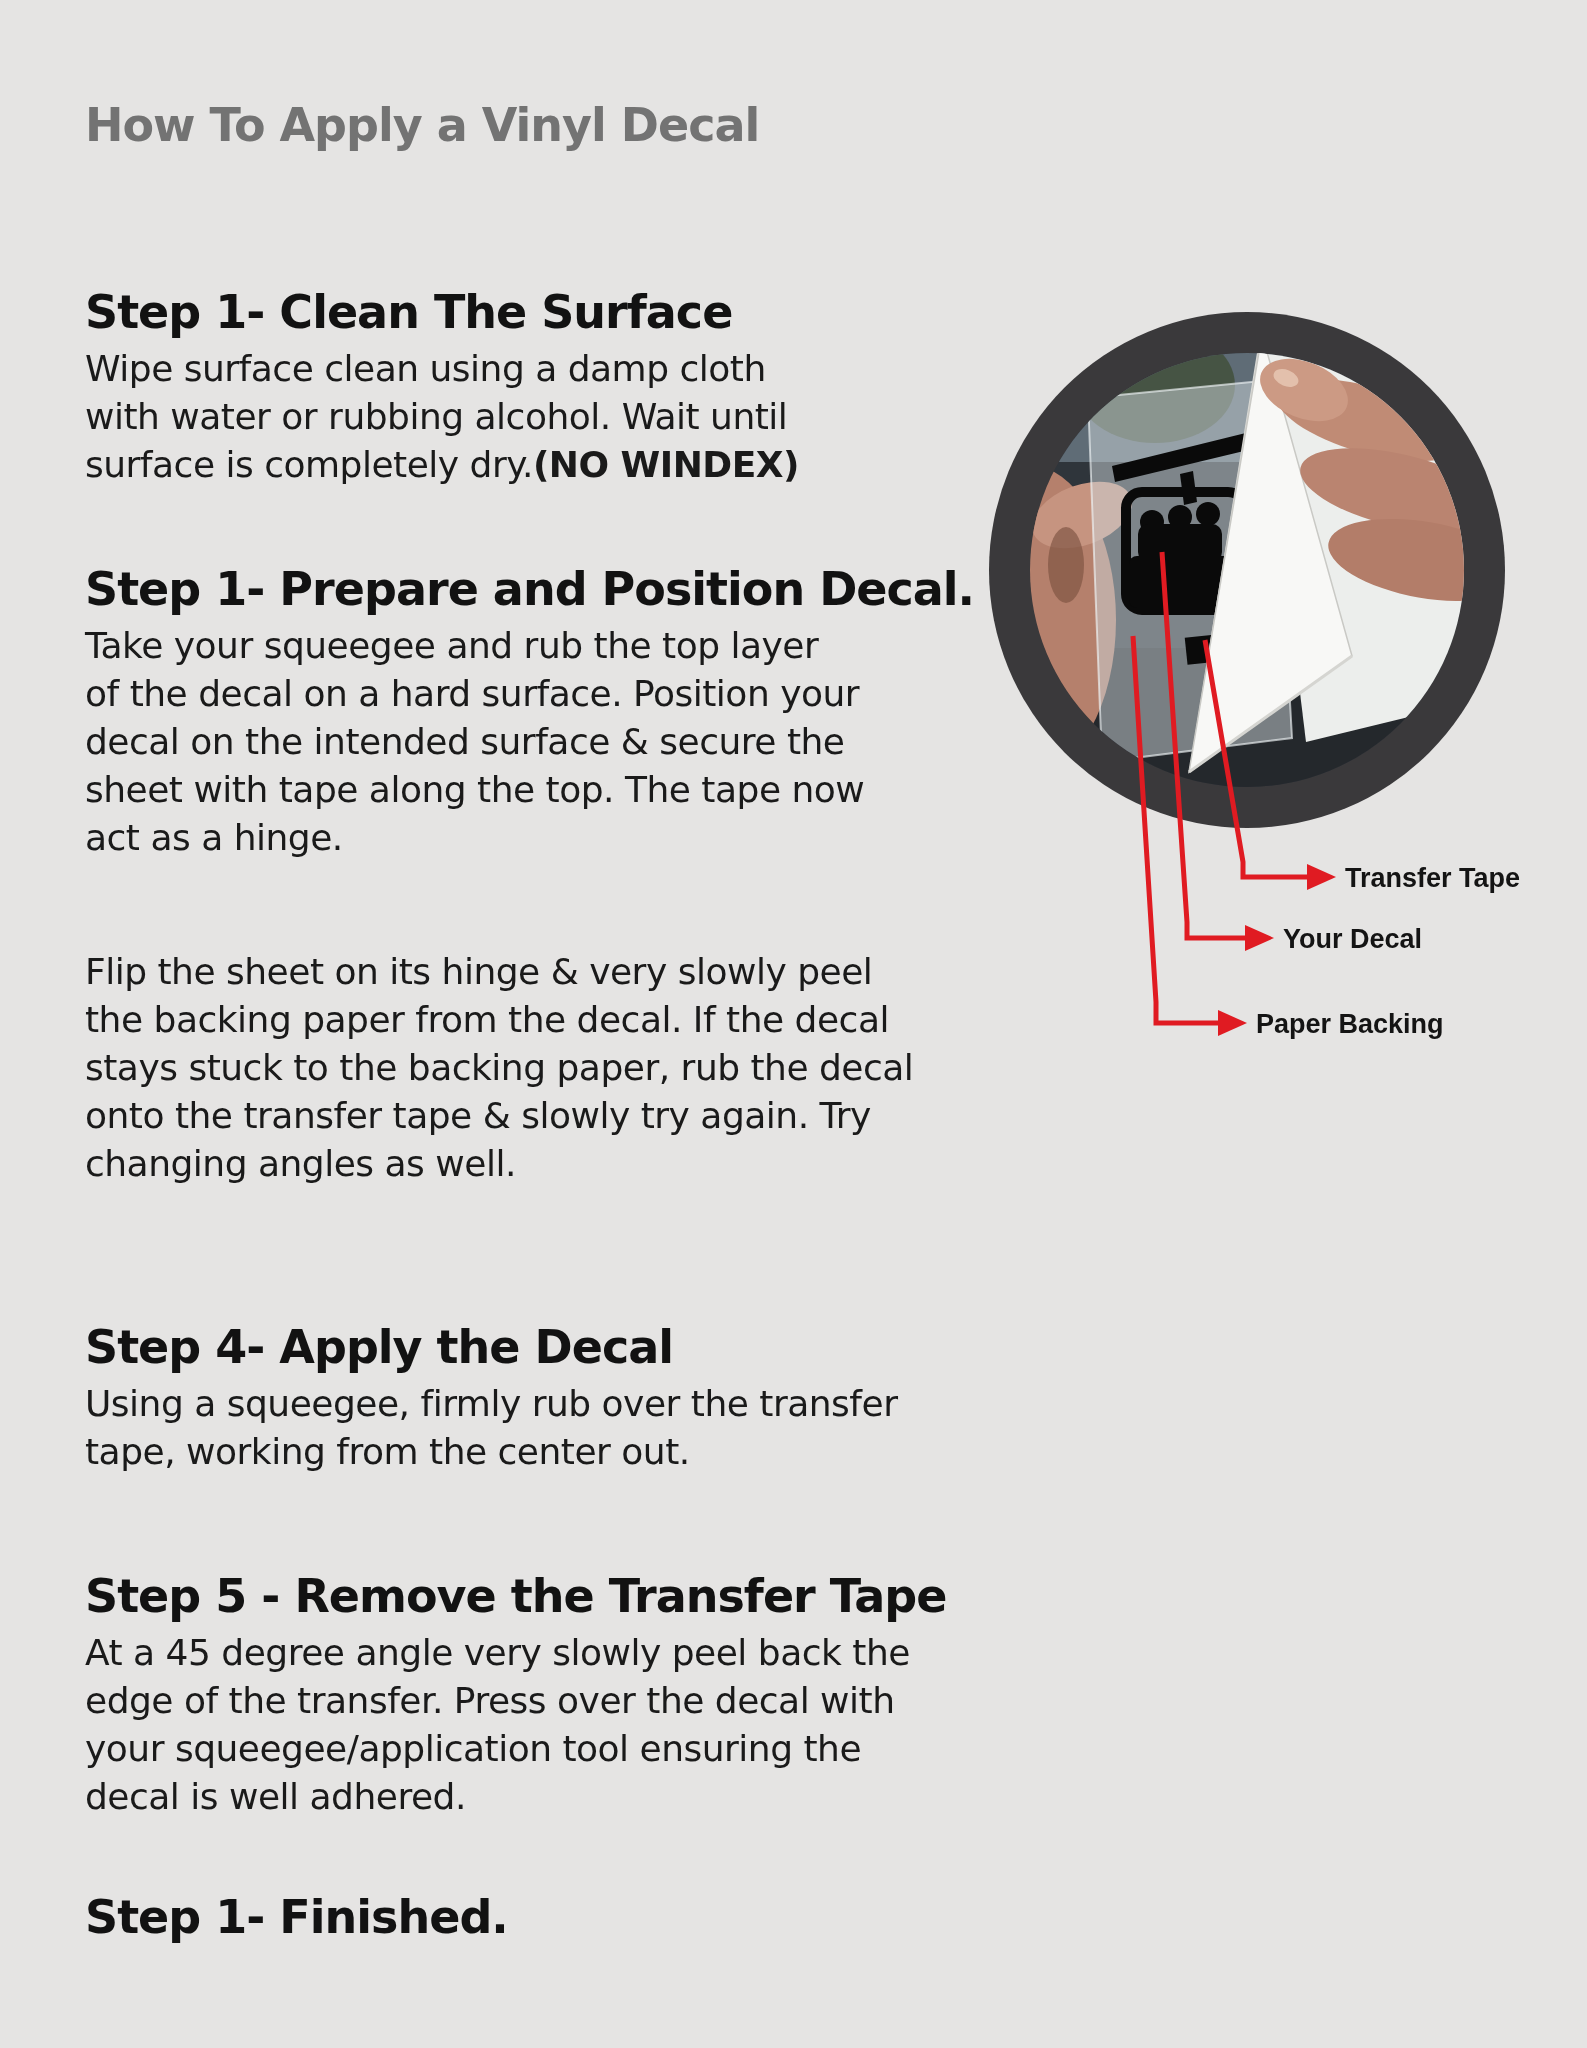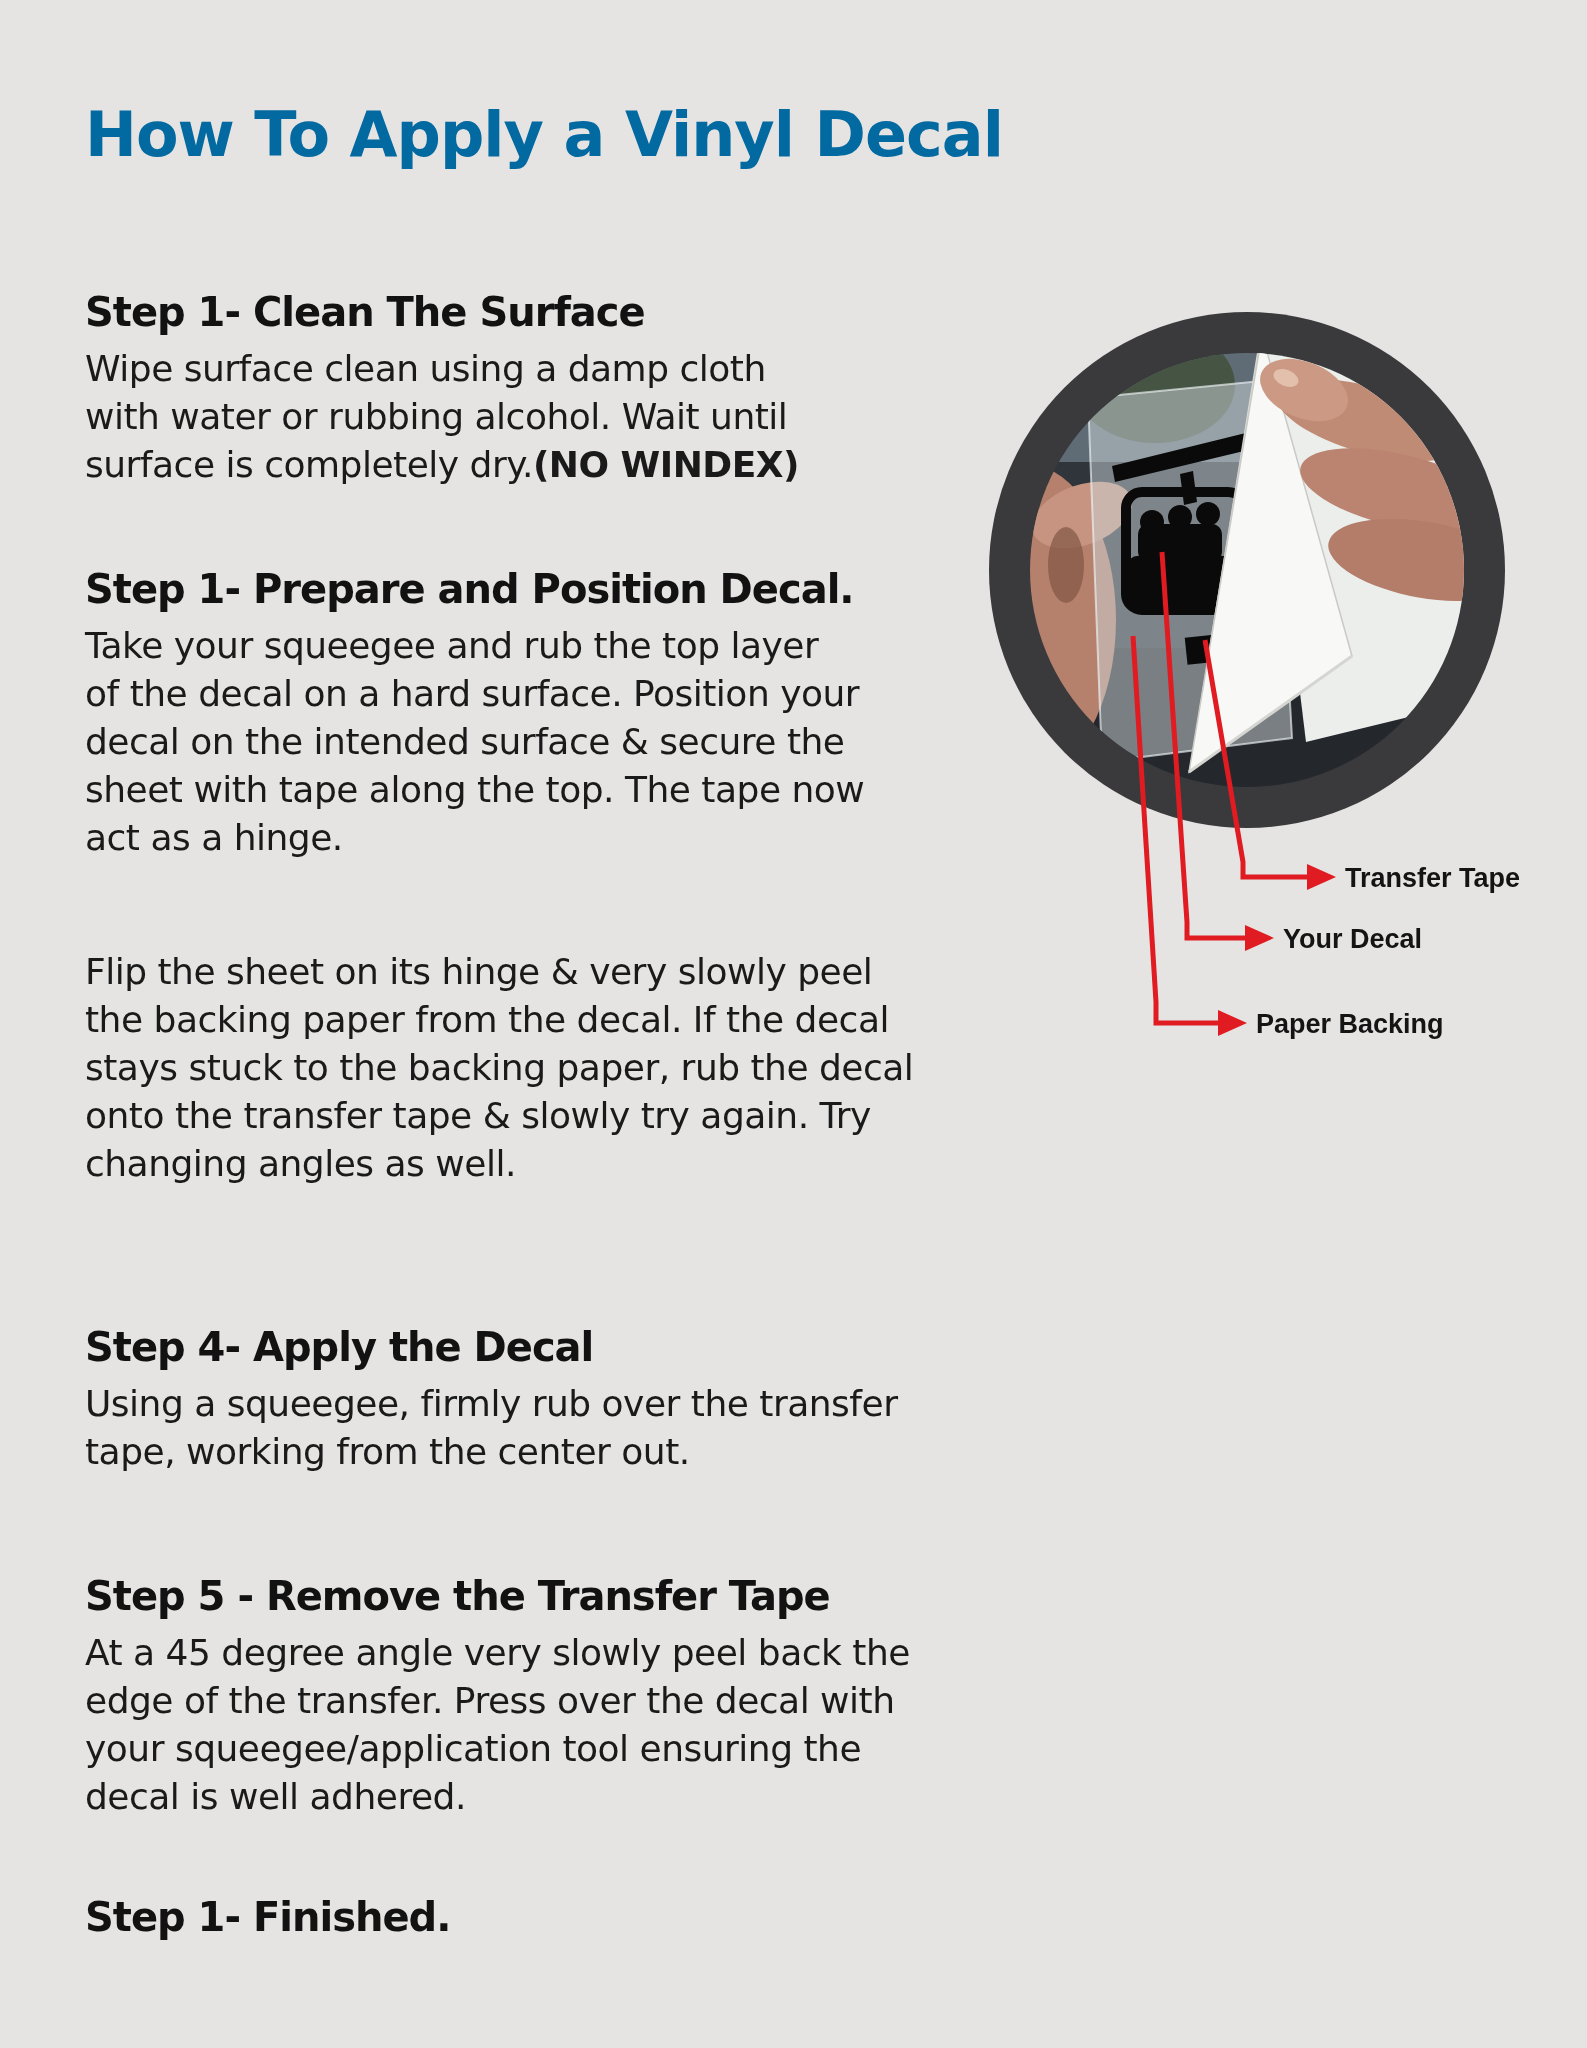--- a/index.html
+++ b/index.html
@@ -5,26 +5,26 @@
   html,body{margin:0;padding:0;}
   .page{
     position:relative;
     width:1587px;height:2048px;
     background:#e5e4e3;
     overflow:hidden;
     font-family:"DejaVu Sans", sans-serif;
   }
   .doc-title{
     position:absolute;left:85px;top:98px;
-    font-size:62px;font-weight:bold;color:#0369a1;
+    font-size:46px;font-weight:bold;color:#737373;
     letter-spacing:-1px;white-space:nowrap;
   }
   .step{position:absolute;left:85px;width:900px;}
   .step-heading{
-    font-size:40px;font-weight:bold;color:#121212;
+    font-size:46px;font-weight:bold;color:#121212;
     line-height:54px;letter-spacing:-1px;white-space:nowrap;
   }
   .step-body{
     margin-top:6px;
     font-size:36px;color:#1a1a1a;line-height:48px;
     letter-spacing:-0.5px;white-space:pre-line;
   }
   .step-body .bold-inline{font-weight:bold;letter-spacing:-0.5px;}
   .figure-svg{position:absolute;left:900px;top:250px;width:687px;height:850px;}
   .callout-label{

